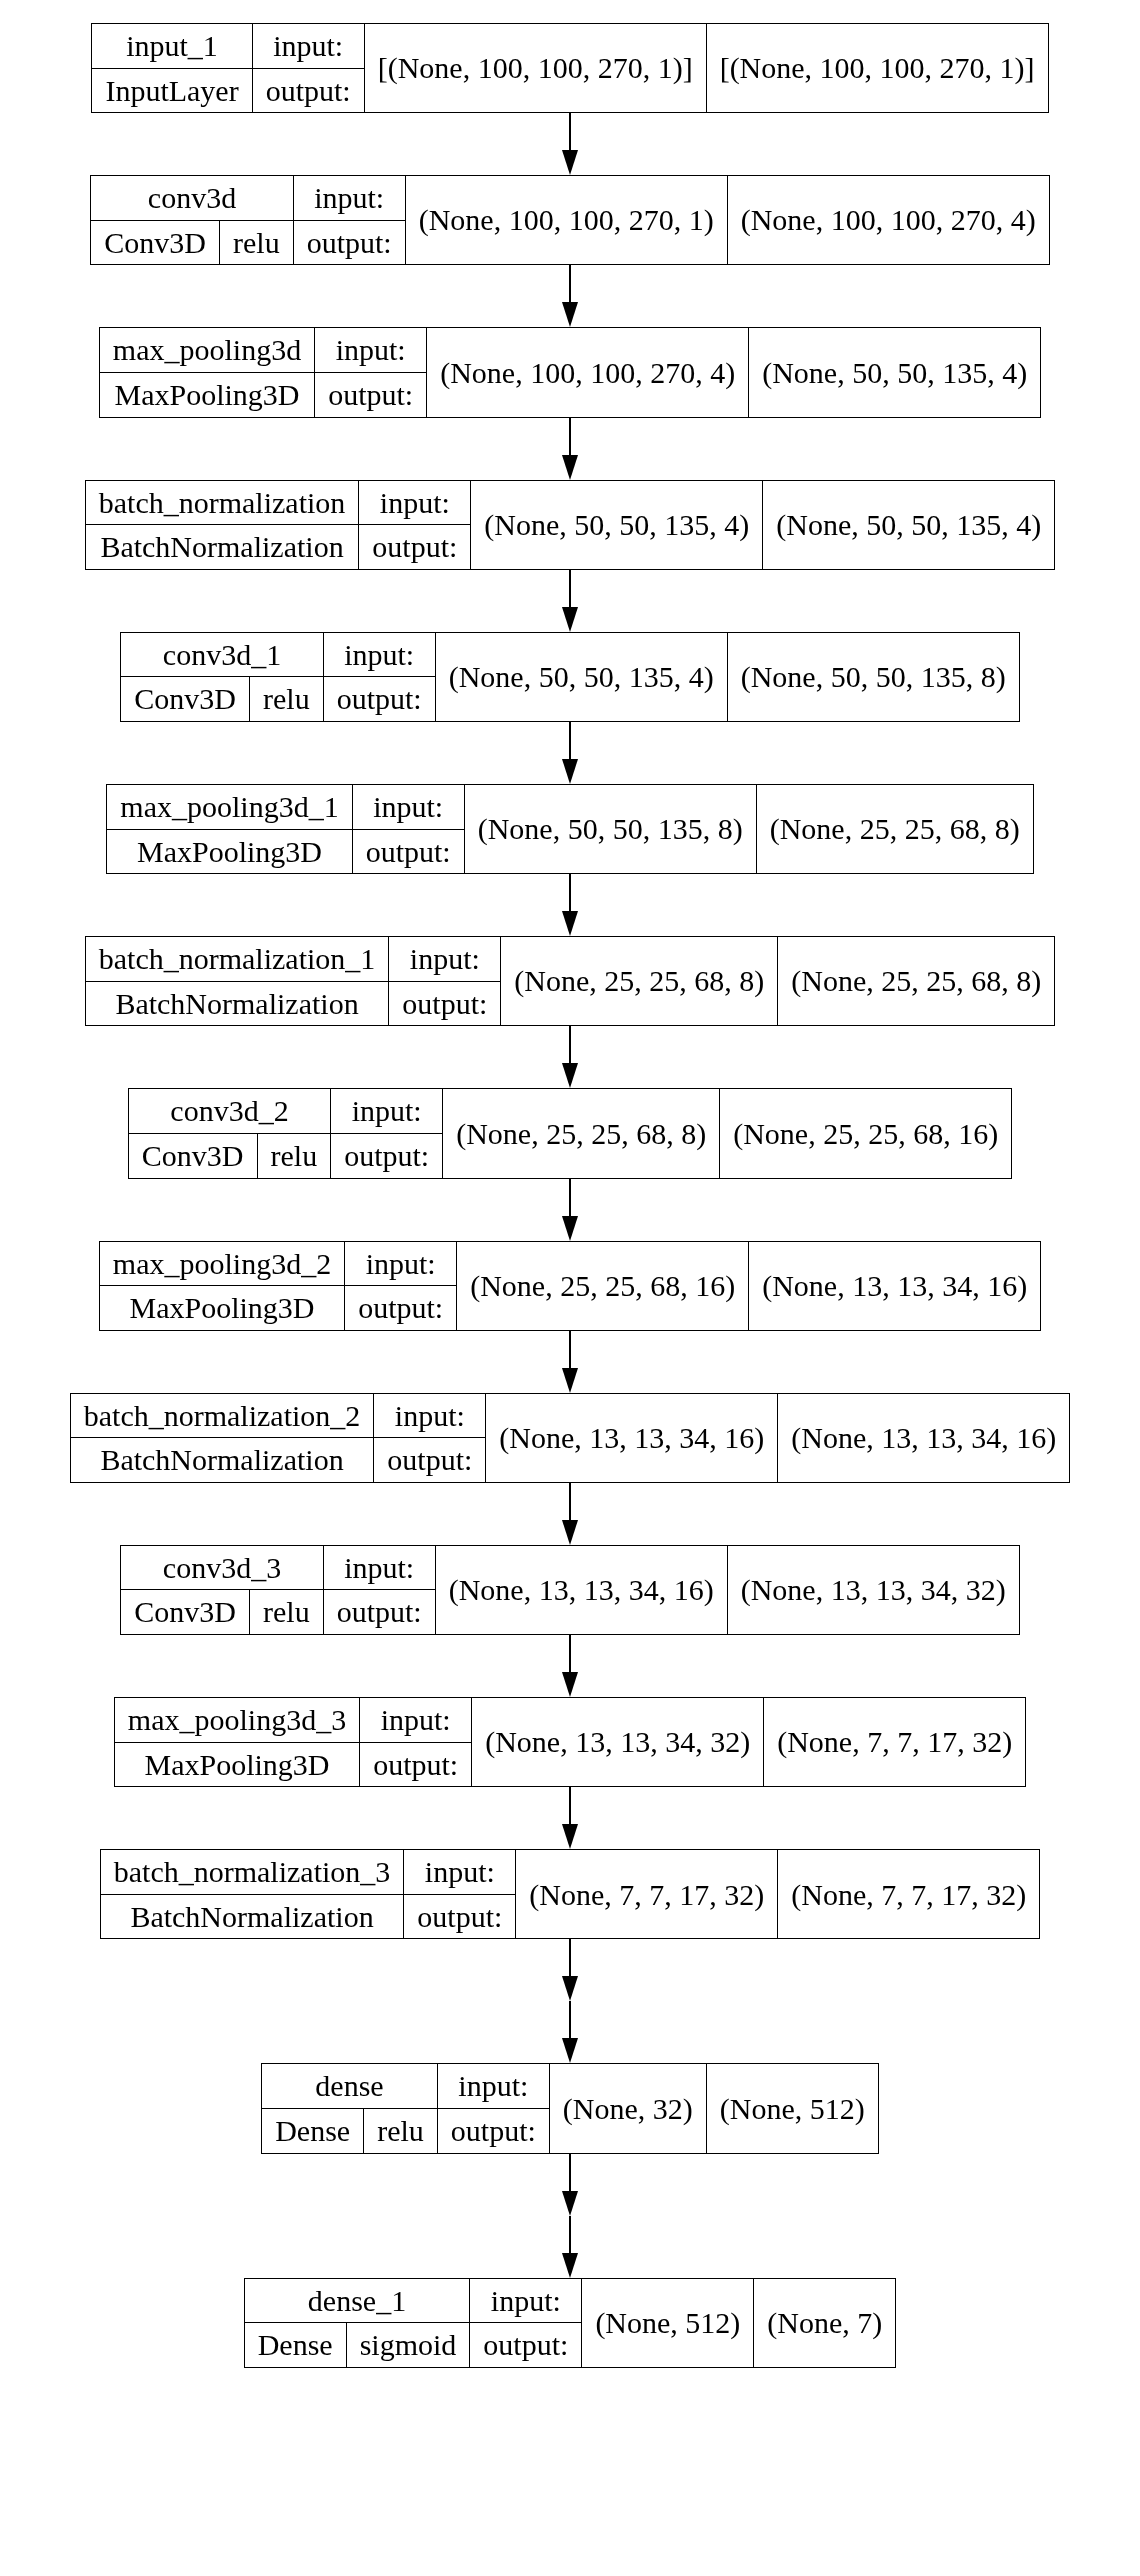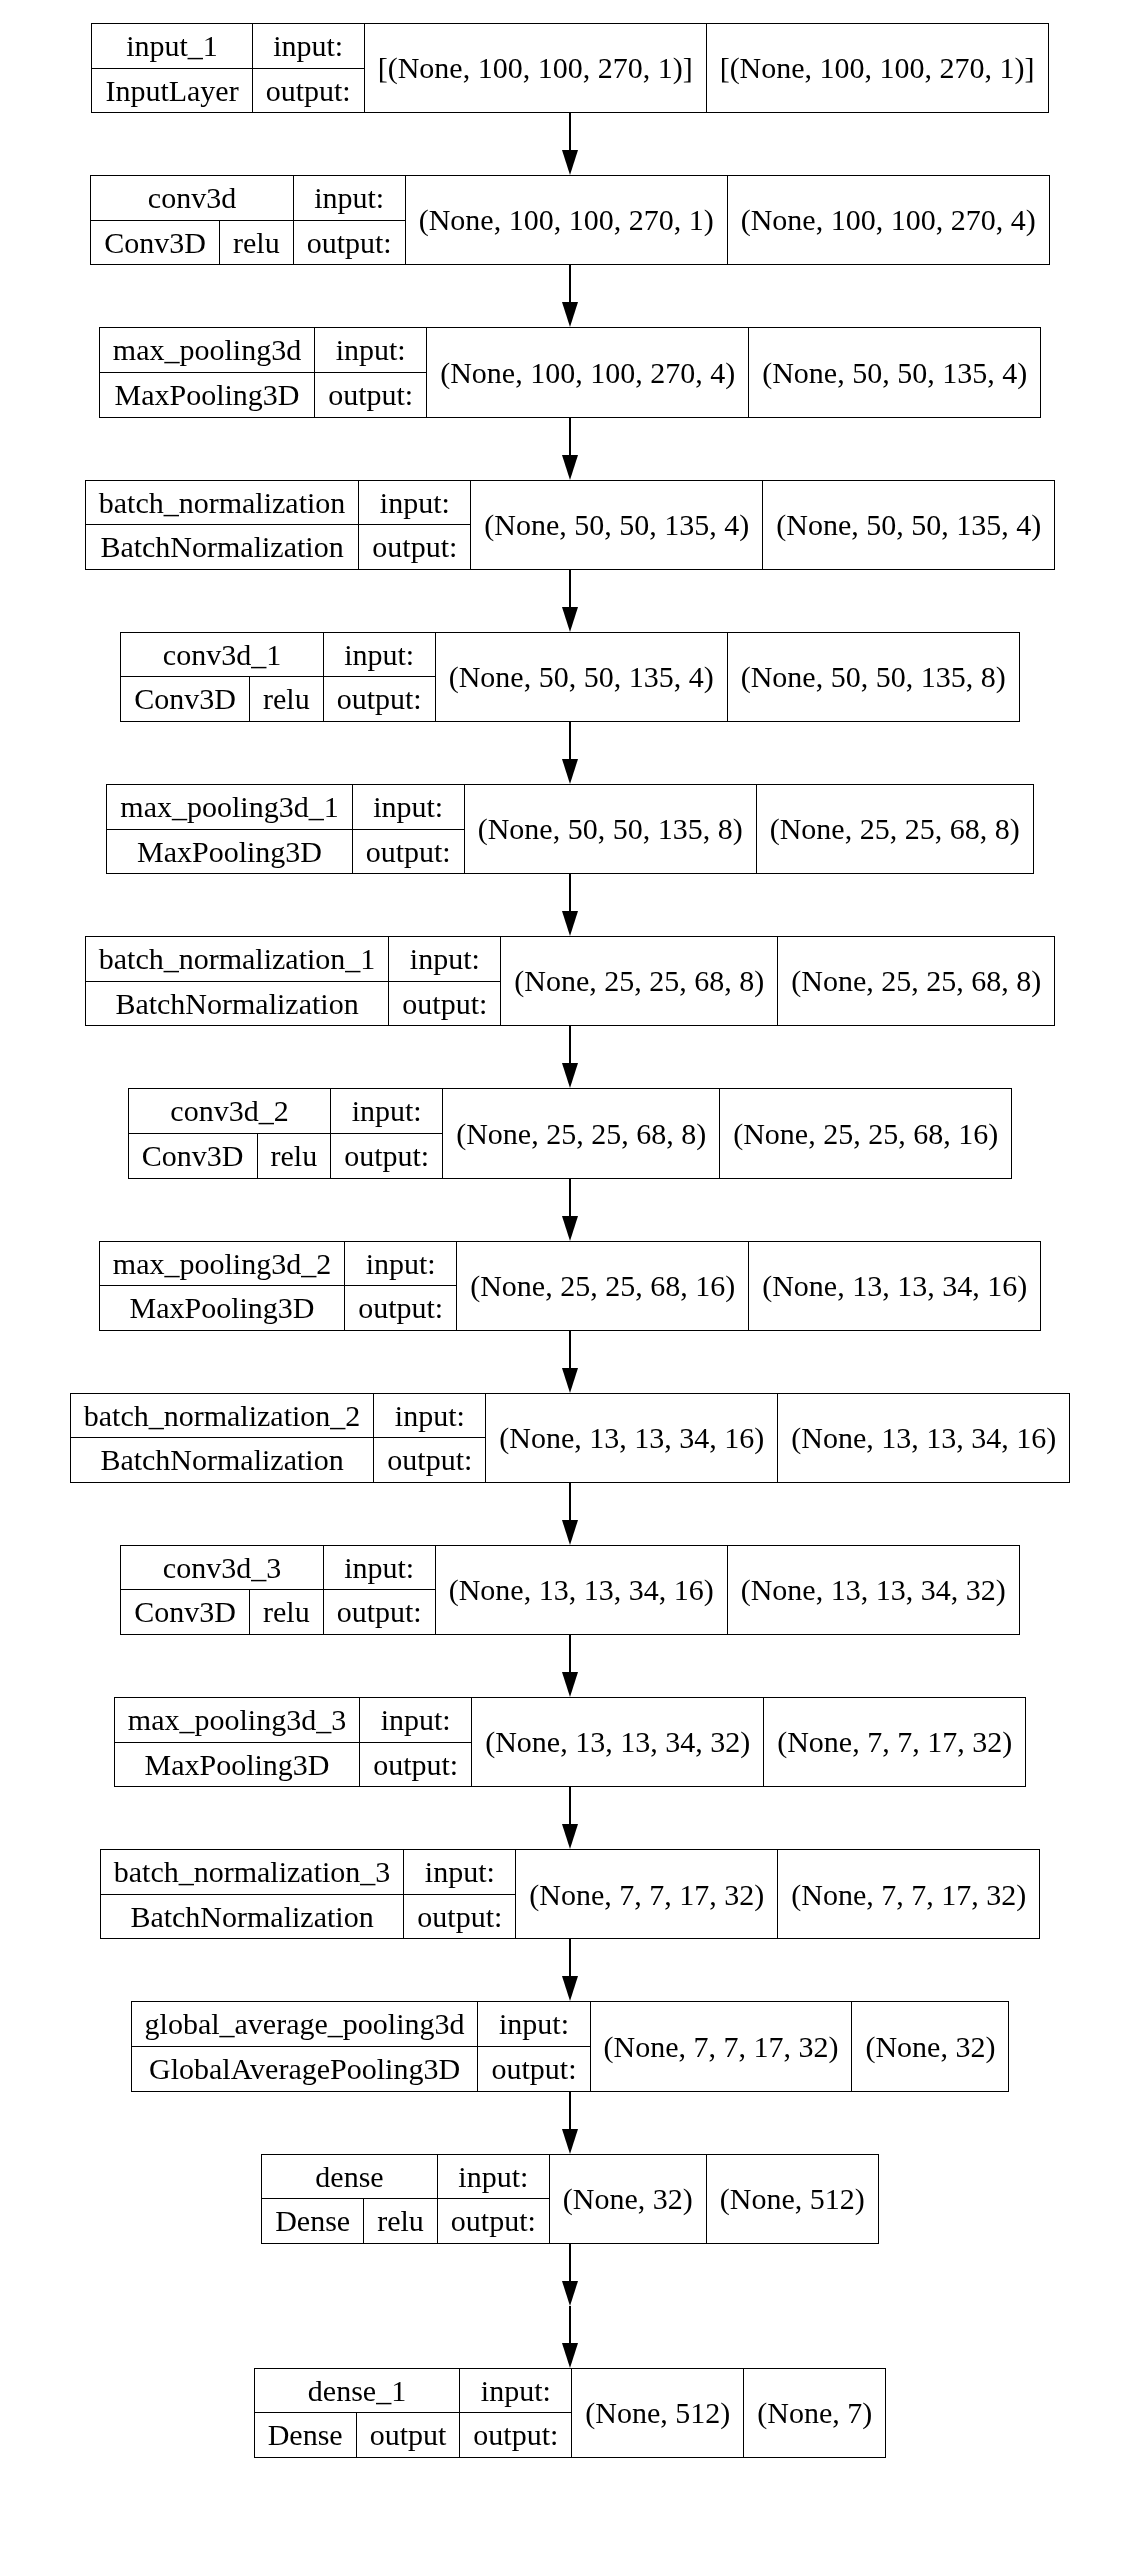--- a/index.html
+++ b/index.html
@@ -322,35 +322,20 @@
         <td class="cell io">output:</td>
       </tr>
     </tbody>
   </table>
 
   <div class="arrow">
     <div class="arrow-shaft"></div>
     <div class="arrow-head"></div>
   </div>
 
-  <table class="node">
-    <tbody>
-      <tr>
-        <td class="cell name">global_average_pooling3d</td>
-        <td class="cell io">input:</td>
-        <td class="cell shape" rowspan="2">(None, 7, 7, 17, 32)</td>
-        <td class="cell shape" rowspan="2">(None, 32)</td>
-      </tr>
-      <tr>
-        <td class="cell cls">GlobalAveragePooling3D</td>
-
-        <td class="cell io">output:</td>
-      </tr>
-    </tbody>
-  </table>
 
   <div class="arrow">
     <div class="arrow-shaft"></div>
     <div class="arrow-head"></div>
   </div>
 
   <table class="node">
     <tbody>
       <tr>
         <td class="cell name" colspan="2">dense</td>
@@ -380,19 +365,19 @@
   <table class="node">
     <tbody>
       <tr>
         <td class="cell name" colspan="2">dense_1</td>
         <td class="cell io">input:</td>
         <td class="cell shape" rowspan="2">(None, 512)</td>
         <td class="cell shape" rowspan="2">(None, 7)</td>
       </tr>
       <tr>
         <td class="cell cls">Dense</td>
-        <td class="cell act">output</td>
+        <td class="cell act">sigmoid</td>
         <td class="cell io">output:</td>
       </tr>
     </tbody>
   </table>
 </div>
 
 
 </body></html>

